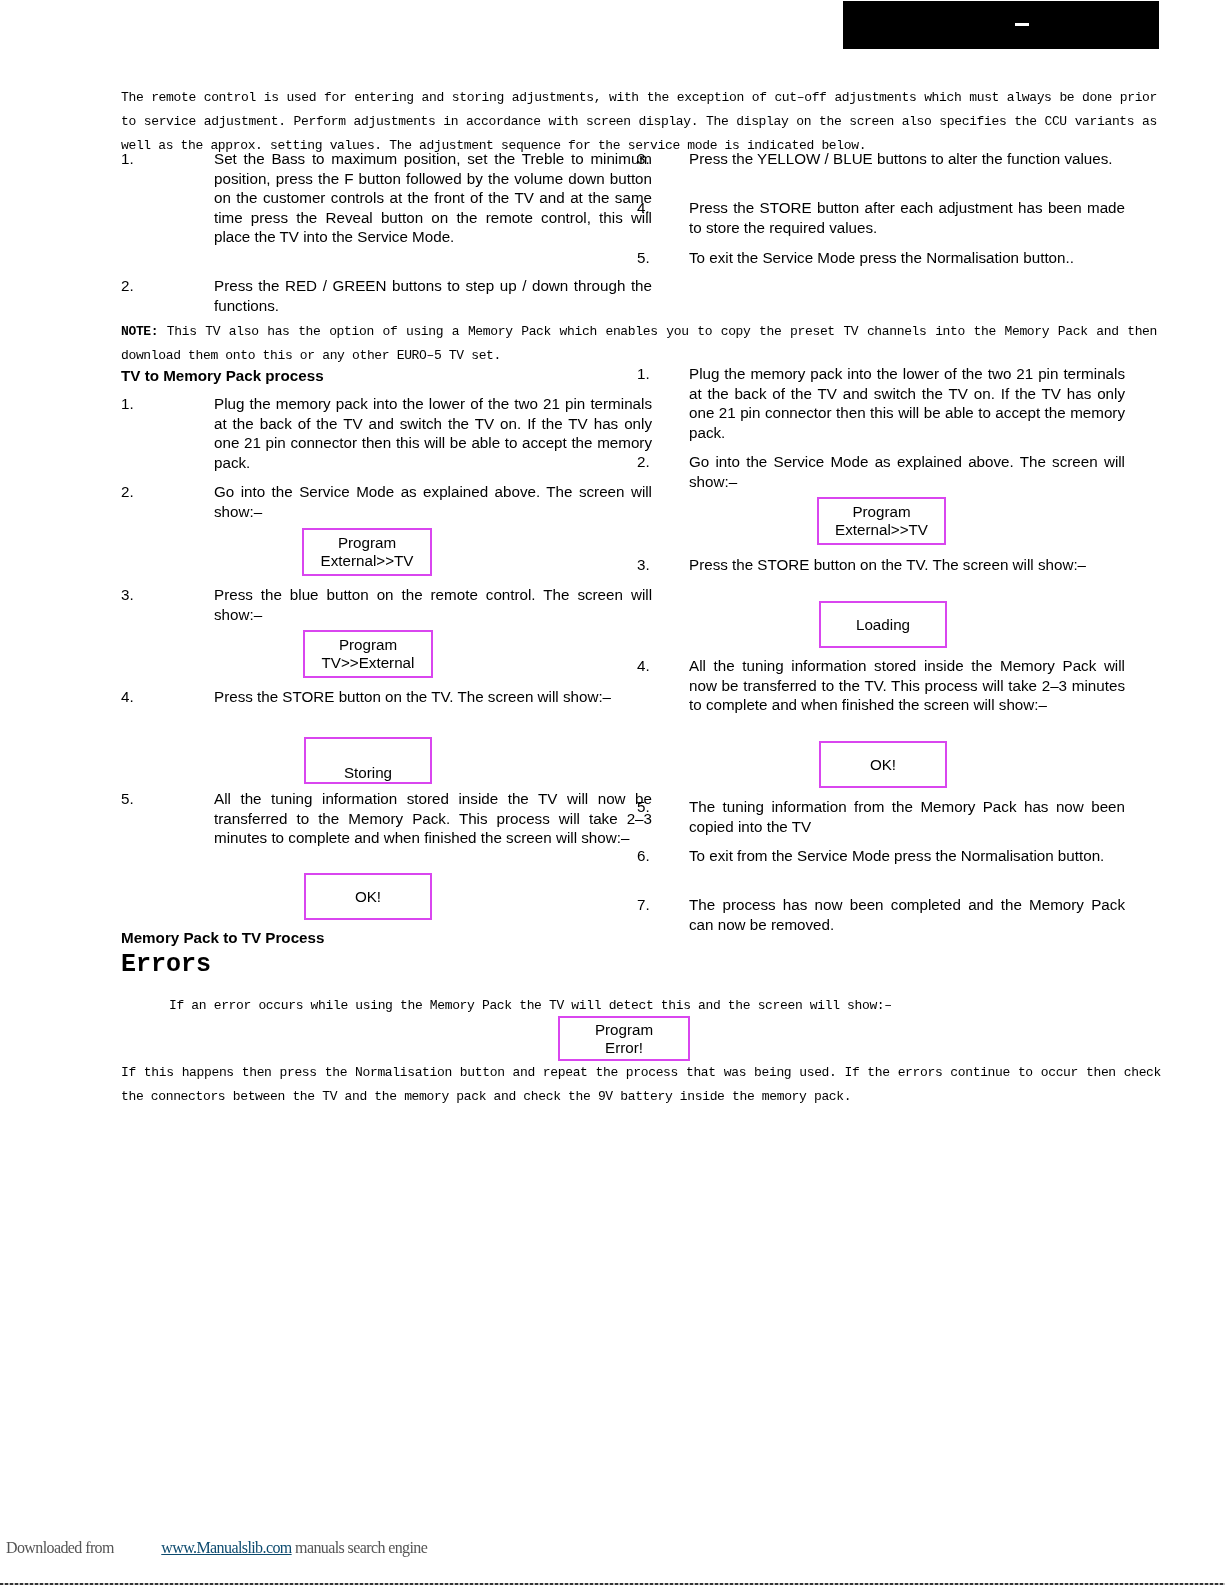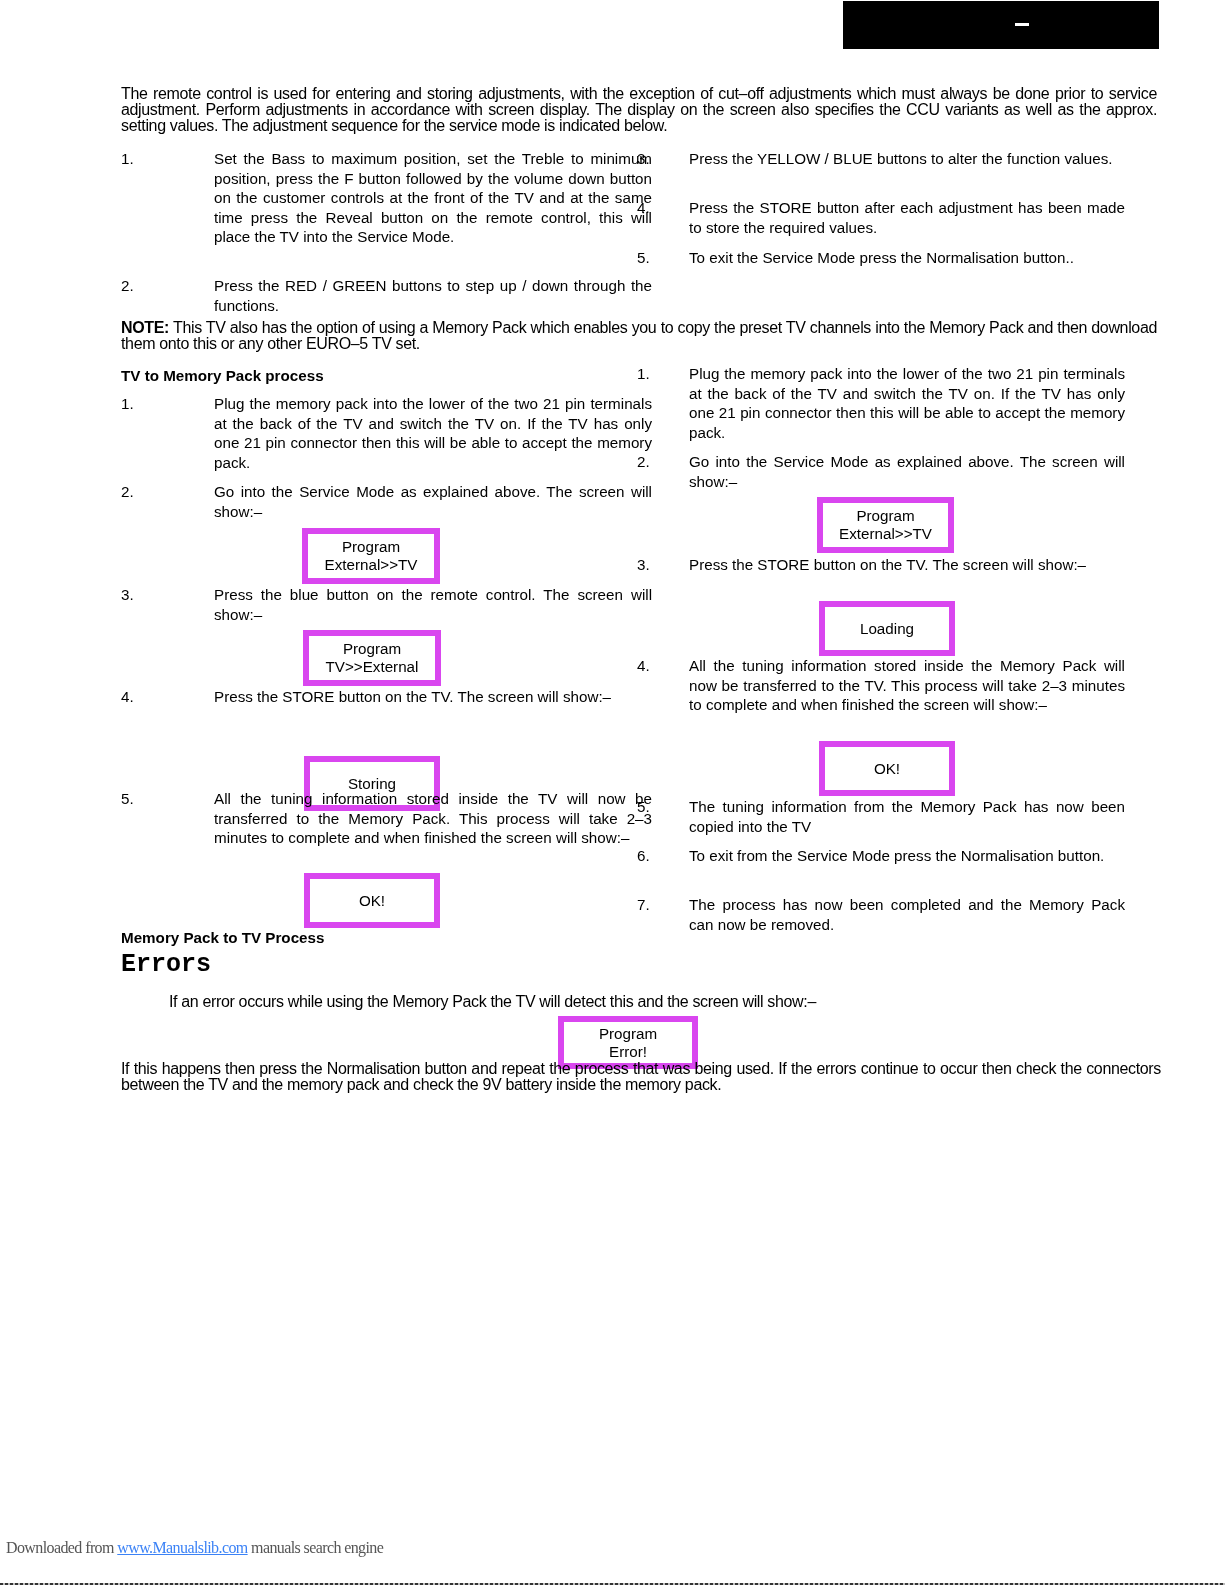--- a/index.html
+++ b/index.html
@@ -8,44 +8,44 @@
     background: #ffffff; color: #000;
     font-family: "Liberation Sans", "DejaVu Sans", sans-serif;
   }
   .header-bar {
     position: absolute; left: 843px; top: 1px; width: 316px; height: 48px;
     background: #000;
   }
   .header-bar .dash {
     position: absolute; left: 172px; top: 22px; width: 14px; height: 3px; background: #fff;
   }
-  .txt { position: absolute; font-size: 16px; line-height: 16px; }
+  .txt { position: absolute; font-size: 13px; line-height: 24px; font-family: Liberation Mono, monospace; }
   .para { left: 121px; width: 1036px; text-align: justify; }
   .para-tight { letter-spacing: -0.35px; }
   .step { position: absolute; font-size: 15.2px; line-height: 19.5px; }
   .step .num { position: absolute; left: 0; top: 0; }
   .step .body { position: absolute; left: 52px; top: 0; text-align: justify; }
   .left-step { left: 121px; }
   .left-step .body { width: 438px; margin-left: 41px; }
   .right-step { left: 637px; }
   .right-step .body { width: 436px; }
   .screen-box {
-    position: absolute; border: 6px solid #d946ef; background: #fff;
+    position: absolute; border: 2px solid #d946ef; background: #fff;
     font-size: 15.2px; line-height: 18px; text-align: center;
     display: flex; flex-direction: column; justify-content: center; align-items: center;
   }
   .subhead { position: absolute; font-weight: bold; font-size: 15.2px; left: 121px; }
   .h-errors { position: absolute; left: 121px; top: 950px; font-size: 25px; font-weight: bold; font-family: Liberation Mono, monospace; }
   .bold { font-weight: bold; }
   .footer {
     position: absolute; left: 6px; top: 1539px;
     font-family: "Liberation Serif", "DejaVu Serif", serif; font-size: 16px; color: #555;
     letter-spacing: -0.6px;
   }
-  .footer a { color: #3b82f6; text-decoration: underline; }
+  .footer a { color: #0c4a6e; text-decoration: underline; margin-left: 44px; }
   .footer-bar {
     position: absolute; left: 0; top: 1583px; width: 1225px; height: 2px;
     background: repeating-linear-gradient(90deg, #333 0 3px, #bbb 3px 5px);
   }
 </style>
 </head>
 <body>
 
 <div class="header-bar">
   <div class="dash"></div>
@@ -100,21 +100,21 @@
 </div>
 <div class="screen-box" style="left:303px; top:630px; width:126px; height:44px;">
   <span>Program</span>
   <span>TV&gt;&gt;External</span>
 </div>
 
 <div class="step left-step" style="top:687px;">
   <span class="num">4.</span>
   <span class="body">Press the STORE button on the TV. The screen will show:–</span>
 </div>
-<div class="screen-box" style="left:304px; top:756px; width:124px; height:43px;">
+<div class="screen-box" style="left:304px; top:737px; width:124px; height:43px;justify-content:flex-end;">
   <span>Storing</span>
 </div>
 
 <div class="step left-step" style="top:789px;">
   <span class="num">5.</span>
   <span class="body">All the tuning information stored inside the TV will now be transferred to the Memory Pack. This process will take 2–3 minutes to complete and when finished the screen will show:–</span>
 </div>
 <div class="screen-box" style="left:304px; top:873px; width:124px; height:43px;">
   <span>OK!</span>
 </div>

